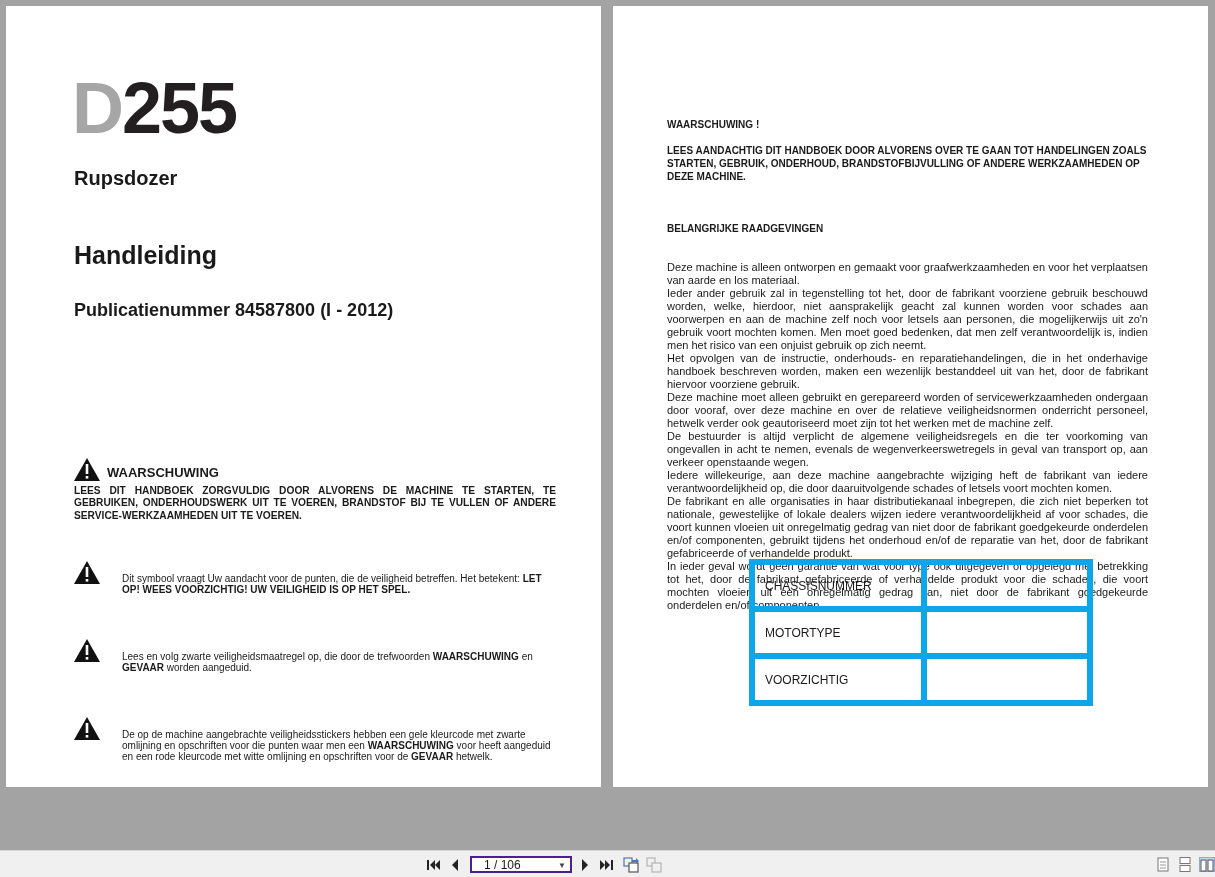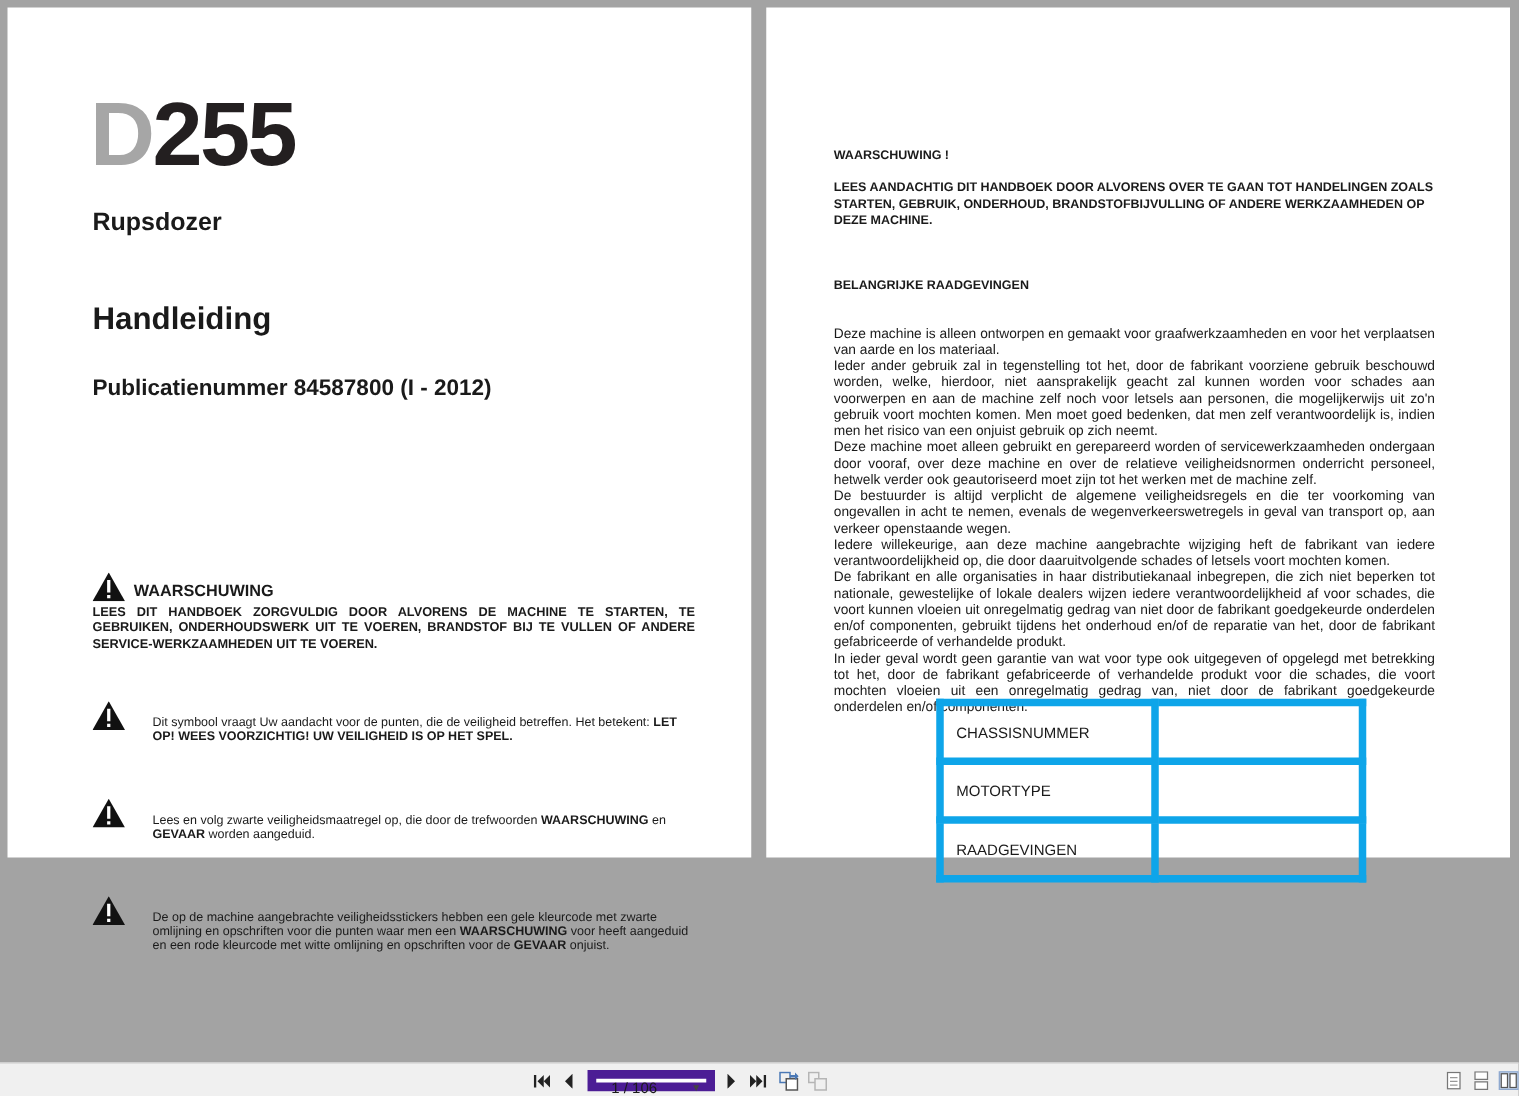--- a/index.html
+++ b/index.html
@@ -1,17 +1,17 @@
 <!DOCTYPE html>
 <html><head>
 <meta charset="utf-8">
 <style>
   html, body { margin:0; padding:0; }
   body { width:1215px; height:877px; background:#a3a3a3; position:relative; overflow:hidden; font-family:"Liberation Sans", sans-serif; color:#1a1a1a; }
-  .page { position:absolute; top:6px; height:680px; background:#fff; }
+  .page { position:absolute; top:6px; height:781px; background:#fff; }
   #page-left { left:6px; width:595px; }
   #page-right { left:613px; width:595px; }
 
   
   .model { position:absolute; left:66px; top:66px; font-size:72px; font-weight:bold; letter-spacing:-2px; line-height:1; }
   .model .d { color:#a6a6a6; }
   .model .n { color:#231f20; }
   .subtitle { position:absolute; left:68px; top:161px; font-size:20px; font-weight:bold; }
   .title { position:absolute; left:68px; top:235px; font-size:25px; font-weight:bold; }
   .pubnum { position:absolute; left:68px; top:294px; font-size:18px; font-weight:bold; }
@@ -28,21 +28,21 @@
   .r-body { position:absolute; left:54px; top:243px; width:481px; font-size:11px; line-height:13px; text-align:justify;margin-top:12px; }
   .r-body p { margin:0; }
   table.ident { position:absolute; left:136px; top:553px; border-collapse:collapse; }
   table.ident td { border:6px solid #0ea5e9; height:41px; font-size:12px; padding:0 0 0 10px; }
   table.ident td.lbl { width:156px; }
   table.ident td.val { width:150px; }
 
   
   .toolbar { position:absolute; left:0; top:850px; width:1215px; height:27px; background:#f0f0f0; border-top:1px solid #d6d6d6; }
   .tb { position:absolute; top:6px; width:16px; height:16px; display:flex; align-items:center; justify-content:center; cursor:pointer; }
-  .page-field { position:absolute; left:470px; top:5px; width:102px; height:17px; background:#fff; border:7px solid #4c1d95; box-sizing:border-box; font-size:12px; line-height:15px; }
+  .page-field { position:absolute; left:470px; top:5px; width:102px; height:17px; background:#fff; border:2px solid #4c1d95; box-sizing:border-box; font-size:12px; line-height:15px; }
   .page-field .val { position:absolute; left:12px; top:0; }
   .page-field .dd { position:absolute; right:4px; top:0; font-size:8px; color:#444; }
   .view-btn { position:absolute; top:6px; width:14px; height:15px; }
 </style>
 </head>
 <body>
 
 <div class="page" id="page-left">
   <div class="model"><span class="d">D</span><span class="n">255</span></div>
   <div class="subtitle">Rupsdozer</div>
@@ -76,49 +76,50 @@
       </svg>
     <div class="txt"><span>Lees en volg zwarte veiligheidsmaatregel op, die door de trefwoorden </span><b>WAARSCHUWING</b><span> en </span><b>GEVAAR</b><span> worden aangeduid.</span></div>
   </div>
 
   <div class="note" style="top:711px">
     <svg class="tri" width="26" height="23" viewBox="0 0 26 23">
         <polygon points="13,0 26,23 0,23" fill="#111"></polygon>
         <rect x="11.7" y="6" width="2.6" height="10" fill="#fff"></rect>
         <rect x="11.7" y="18" width="2.6" height="2.6" fill="#fff"></rect>
       </svg>
-    <div class="txt"><span>De op de machine aangebrachte veiligheidsstickers hebben een gele kleurcode met zwarte omlijning en opschriften voor die punten waar men een </span><b>WAARSCHUWING</b><span> voor heeft aangeduid en een rode kleurcode met witte omlijning en opschriften voor de </span><b>GEVAAR</b><span> onjuist.</span></div>
+    <div class="txt"><span>De op de machine aangebrachte veiligheidsstickers hebben een gele kleurcode met zwarte omlijning en opschriften voor die punten waar men een </span><b>WAARSCHUWING</b><span> voor heeft aangeduid en een rode kleurcode met witte omlijning en opschriften voor de </span><b>GEVAAR</b><span> hetwelk.</span></div>
   </div>
 </div>
 
 <div class="page" id="page-right">
   <div class="r-center" style="top:112px">WAARSCHUWING !</div>
   <div class="r-center" style="top:138px">LEES AANDACHTIG DIT HANDBOEK DOOR ALVORENS OVER TE GAAN TOT HANDELINGEN ZOALS STARTEN, GEBRUIK, ONDERHOUD, BRANDSTOFBIJVULLING OF ANDERE WERKZAAMHEDEN OP DEZE MACHINE.</div>
   <div class="r-center" style="top:216px">BELANGRIJKE RAADGEVINGEN</div>
   <div class="r-body">
     <p>Deze machine is alleen ontworpen en gemaakt voor graafwerkzaamheden en voor het verplaatsen van aarde en los materiaal.</p>
     <p>Ieder ander gebruik zal in tegenstelling tot het, door de fabrikant voorziene gebruik beschouwd worden, welke, hierdoor, niet aansprakelijk geacht zal kunnen worden voor schades aan voorwerpen en aan de machine zelf noch voor letsels aan personen, die mogelijkerwijs uit zo'n gebruik voort mochten komen. Men moet goed bedenken, dat men zelf verantwoordelijk is, indien men het risico van een onjuist gebruik op zich neemt.</p>
+    <p>Het opvolgen van de instructie, onderhouds- en reparatiehandelingen, die in het onderhavige handboek beschreven worden, maken een wezenlijk bestanddeel uit van het, door de fabrikant hiervoor voorziene gebruik.</p>
     <p>Deze machine moet alleen gebruikt en gerepareerd worden of servicewerkzaamheden ondergaan door vooraf, over deze machine en over de relatieve veiligheidsnormen onderricht personeel, hetwelk verder ook geautoriseerd moet zijn tot het werken met de machine zelf.</p>
     <p>De bestuurder is altijd verplicht de algemene veiligheidsregels en die ter voorkoming van ongevallen in acht te nemen, evenals de wegenverkeerswetregels in geval van transport op, aan verkeer openstaande wegen.</p>
     <p>Iedere willekeurige, aan deze machine aangebrachte wijziging heft de fabrikant van iedere verantwoordelijkheid op, die door daaruitvolgende schades of letsels voort mochten komen.</p>
     <p>De fabrikant en alle organisaties in haar distributiekanaal inbegrepen, die zich niet beperken tot nationale, gewestelijke of lokale dealers wijzen iedere verantwoordelijkheid af voor schades, die voort kunnen vloeien uit onregelmatig gedrag van niet door de fabrikant goedgekeurde onderdelen en/of componenten, gebruikt tijdens het onderhoud en/of de reparatie van het, door de fabrikant gefabriceerde of verhandelde produkt.</p>
     <p>In ieder geval wordt geen garantie van wat voor type ook uitgegeven of opgelegd met betrekking tot het, door de fabrikant gefabriceerde of verhandelde produkt voor die schades, die voort mochten vloeien uit een onregelmatig gedrag van, niet door de fabrikant goedgekeurde onderdelen en/of componenten.</p>
   </div>
   <table class="ident">
     <tbody>
         <tr>
           <td class="lbl">CHASSISNUMMER</td>
           <td class="val"></td>
         </tr>
     <tr>
           <td class="lbl">MOTORTYPE</td>
           <td class="val"></td>
         </tr>
     <tr>
-          <td class="lbl">RAADGEVINGEN</td>
+          <td class="lbl">VOORZICHTIG</td>
           <td class="val"></td>
         </tr>
   </tbody>
     </table>
 </div>
 
 <div class="toolbar">
   <div class="tb" style="left:426px">
     <svg width="14" height="12" viewBox="0 0 14 12">
         <rect x="0" y="1" width="2" height="10" fill="#222"></rect>

